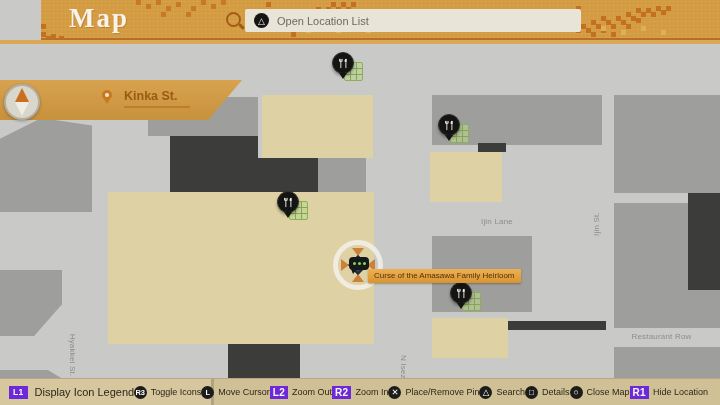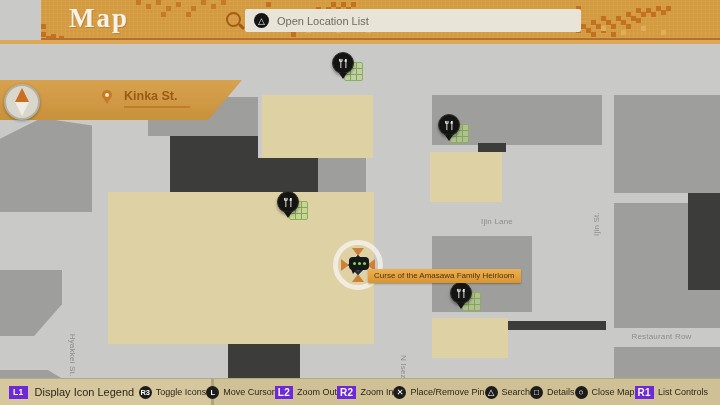--- a/index.html
+++ b/index.html
@@ -288,16 +288,16 @@
     <div class="ctrl">
       <span class="face">□</span>
       <span>Details</span>
     </div>
     <div class="ctrl">
       <span class="face">○</span>
       <span>Close Map</span>
     </div>
     <div class="ctrl">
       <span class="badge">R1</span>
-      <span>List Controls</span>
+      <span>Hide Location</span>
     </div>
   </div>
 </div>
 
 </body></html>

